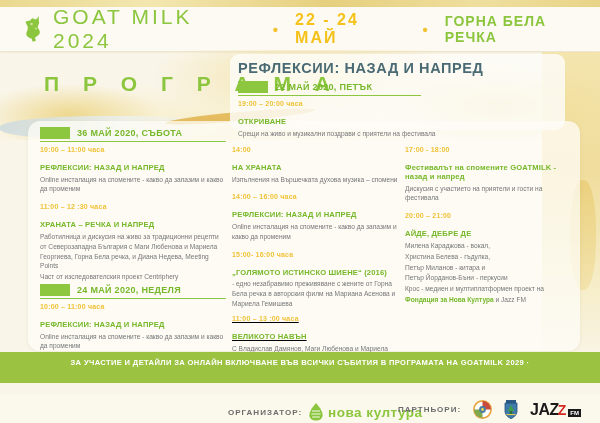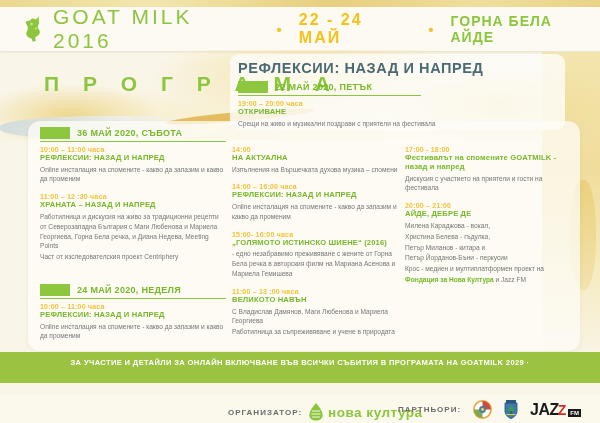--- a/index.html
+++ b/index.html
@@ -43,35 +43,35 @@
   
   .program-title{position:absolute;left:44px;top:72px;color:#8CC63E;font-size:21px;font-weight:600;
     letter-spacing:9px;}
 
   
   .section-title{color:#4A6A74;font-size:14.5px;font-weight:bold;letter-spacing:.6px;white-space:nowrap;}
   .datebar{display:flex;align-items:center;border-bottom:1.5px solid #8CC63E;padding-bottom:2px;}
   .datebar .dblock{width:30px;height:12px;background:#8DC63F;margin-right:7px;flex:none;}
   .datebar .dtext{color:#76B82A;font-weight:bold;font-size:9px;letter-spacing:.3px;white-space:nowrap;}
   .time{color:#F0C237;font-size:7px;font-weight:bold;letter-spacing:.2px;}
-  .etitle{color:#76B82A;font-size:7.6px;font-weight:bold;margin-top:0;letter-spacing:.15px;}
+  .etitle{color:#76B82A;font-size:7.6px;font-weight:bold;margin-top:10px;letter-spacing:.15px;}
   .desc{color:#76777A;font-size:6.6px;line-height:1.5;margin-top:2.5px;}
   .note{color:#76777A;font-size:6.6px;line-height:1.5;margin-top:1px;}
   .event{margin-bottom:9px;}
   .col{position:absolute;}
 
   #friday-block{position:absolute;left:238px;top:60px;width:235px;}
   #friday-block .datebar{width:183px;margin-top:5px;}
   #sat-datebar{position:absolute;left:40px;top:127px;width:186px;}
   #sun-datebar{position:absolute;left:40px;top:284px;width:186px;}
   #sat-col1{left:40px;top:146px;width:184px;}
   #sat-col2{left:232px;top:146px;width:169px;}
   #sat-col3{left:405px;top:146px;width:172px;}
   #sun-col1{left:40px;top:303px;width:184px;}
-  #sun-col2{left:232px;top:288px;width:169px;}
+  #sun-col2{left:232px;top:315px;width:169px;text-decoration:underline;}
   #sun-col3{left:405px;top:303px;width:172px;}
 
   .green-inline{color:#76B82A;font-weight:bold;}
   .brandline{color:#8CC63E;font-size:8px;font-weight:bold;letter-spacing:2px;margin-top:4px;}
 
   
   .banner{position:absolute;left:0;top:352px;width:600px;height:31px;background:#9CC241;
     color:#FFFFFF;text-align:center;font-size:7.6px;font-weight:bold;letter-spacing:.35px;
     line-height:11px;padding-top:5px;box-sizing:border-box;}
   .banner .url{color:#FFFFFF;cursor:pointer;}
@@ -106,25 +106,25 @@
   <div class="bg-bottom-band"></div>
 
   <div class="hdr">
     <span class="goat">
       <svg width="23" height="28" viewBox="0 0 23 28">
         <path fill="#8CC63E" d="M15 1c-1.2 2.2-3.2 3.4-3.2 3.4L8.2 3.2 6 5.4 1.6 6.6c.2 2.8 2.2 3.8 2.2 5.8 0 3.8-2.2 5-1.2 7.8.9 2.1 3 3.1 5 3.2l1.1 3.3 3.2-1-1-3c2.1-1.8 4.9-2.9 4.9-5.8 0-2.1-2-3-2-4.9 0-2 2-3.1 1.1-6C14.5 4 15 2.4 15 1z"></path>
         <circle cx="7.5" cy="9" r="1.3" fill="#CDE39B"></circle>
         <circle cx="12" cy="13.5" r="1" fill="#CDE39B"></circle>
       </svg>
     </span>
-    <span class="brand">GOAT MILK 2016</span>
+    <span class="brand">GOAT MILK 2024</span>
     <span class="dot">•</span>
     <span class="dates">22 - 24 МАЙ</span>
     <span class="dot">•</span>
-    <span class="loc">ГОРНА БЕЛА АЙДЕ</span>
+    <span class="loc">ГОРНА БЕЛА РЕЧКА</span>
   </div>
 
   <div class="program-title">П Р О Г Р А М А</div>
 
   <div id="friday-block">
     <div class="section-title">РЕФЛЕКСИИ: НАЗАД И НАПРЕД</div>
     <div class="datebar">
       <span class="dblock"></span>
       <span class="dtext">22 МАЙ 2020, ПЕТЪК</span>
     </div>
@@ -141,30 +141,30 @@
   </div>
 
   <div class="col" id="sat-col1">
     <div class="event">
       <div class="time">10:00 – 11:00 часа</div>
       <div class="etitle">РЕФЛЕКСИИ: НАЗАД И НАПРЕД</div>
       <div class="desc">Online инсталация на спомените - какво да запазим и какво да променим</div>
     </div>
     <div class="event">
       <div class="time">11:00 – 12 :30 часа</div>
-      <div class="etitle">ХРАНАТА – НАЗАД И НАПРЕД</div>
+      <div class="etitle">ХРАНАТА – РЕЧКА И НАПРЕД</div>
       <div class="desc">Работилница и дискусия на живо за традиционни рецепти от Северозападна България с Маги Любенова и Мариела Георгиева, Горна Бела речка, и Диана Недева, Meeting Points</div>
       <div class="note">Част от изследователския проект Centriphery</div>
     </div>
   </div>
 
   <div class="col" id="sat-col2">
     <div class="event">
       <div class="time">14:00</div>
-      <div class="etitle">НА  АКТУАЛНА</div>
+      <div class="etitle">НА  ХРАНАТА</div>
       <div class="desc">Изпълнения на Вършечката духова музика – спомени</div>
     </div>
     <div class="event">
       <div class="time">14:00 – 16:00 часа</div>
       <div class="etitle">РЕФЛЕКСИИ: НАЗАД И НАПРЕД</div>
       <div class="desc">Online  инсталация на спомените - какво да запазим и какво да променим</div>
     </div>
     <div class="event">
       <div class="time">15:00- 16:00  часа</div>
       <div class="etitle">„ГОЛЯМОТО ИСТИНСКО ШИЕНЕ“ (2016)</div>

